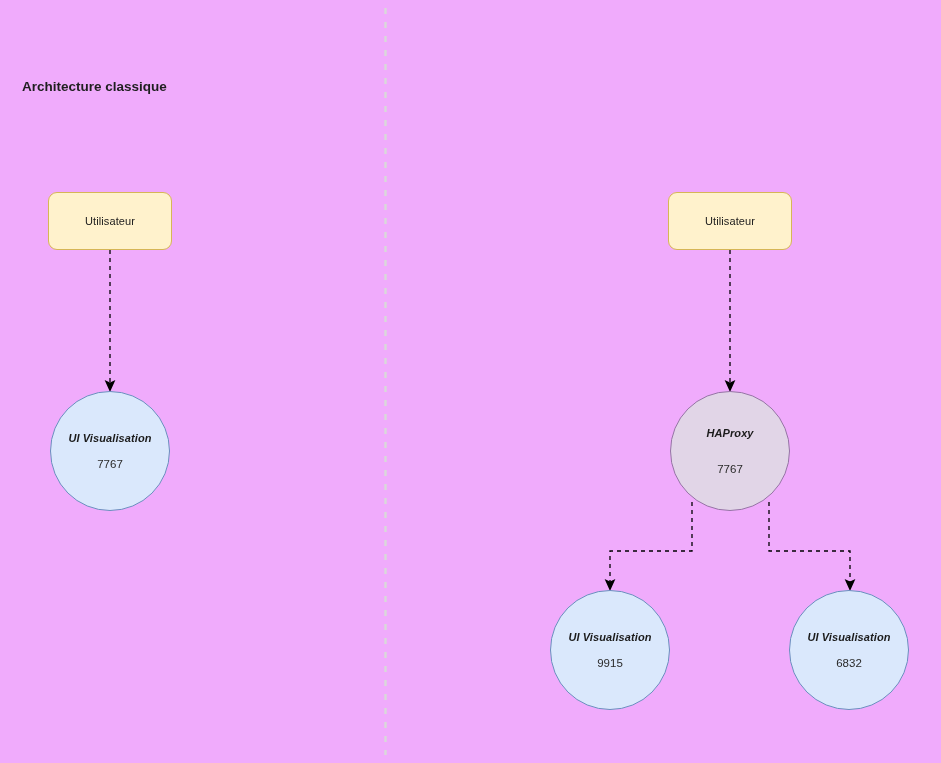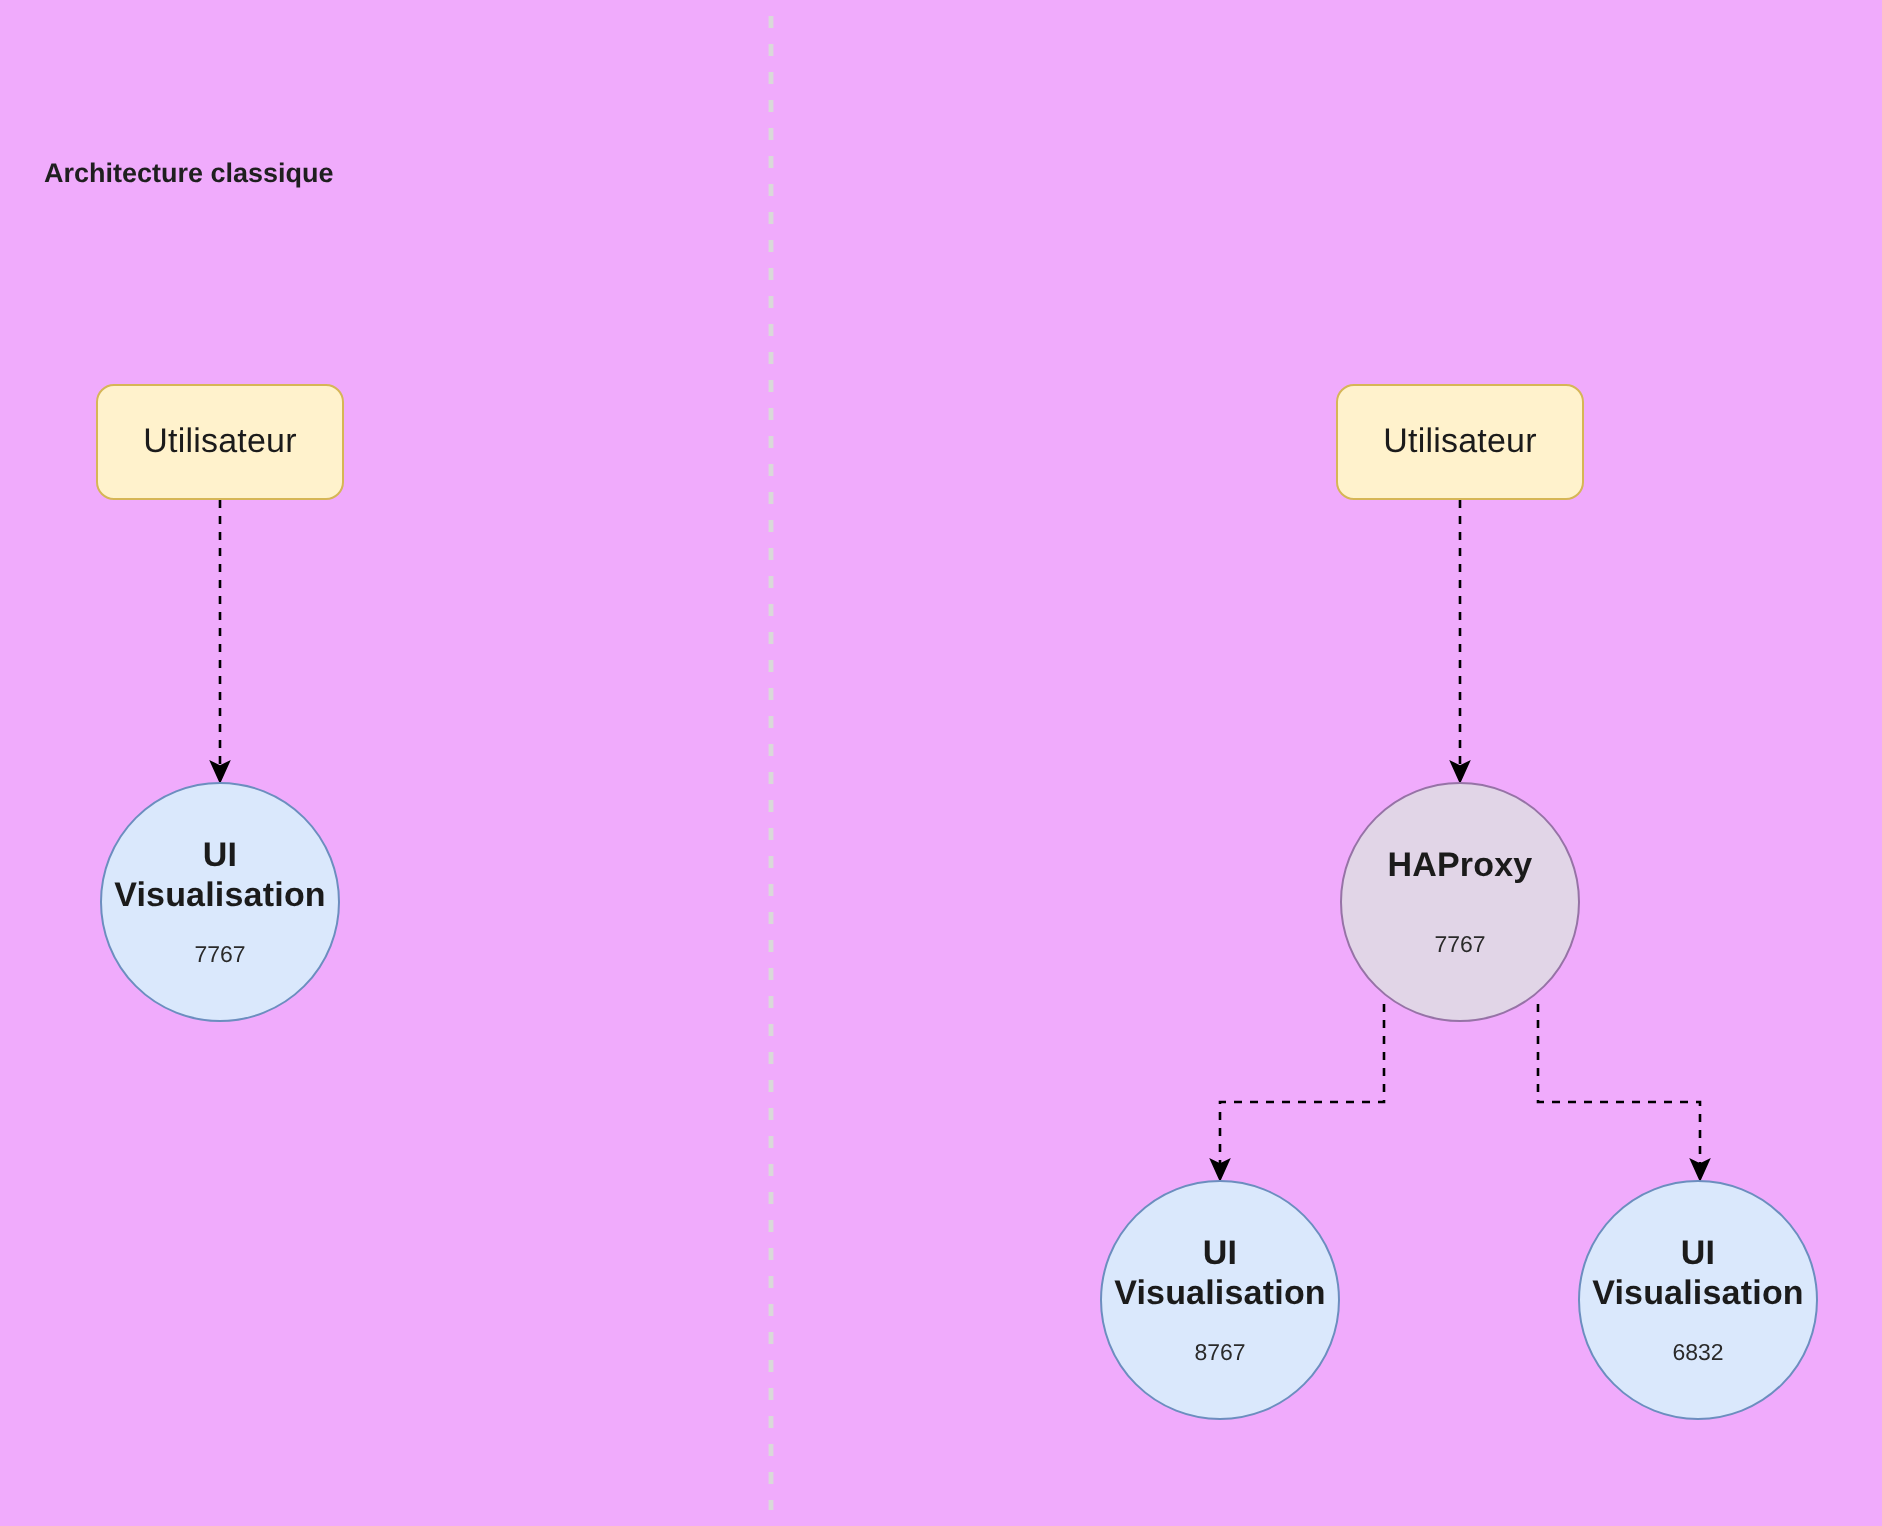--- a/index.html
+++ b/index.html
@@ -56,26 +56,27 @@
   }
   .node-box {
     border-radius: 9px;
     border: 1.6px solid;
   }
   .node-ellipse {
     border-radius: 50%;
     border: 1.6px solid;
   }
   .node-title {
-    font-size: 17px;
+    font-size: 11px;
     color: #1b1b1b;
     letter-spacing: .1px;
   }
   .node-title.bold {
     font-weight: bold;
+    font-style: italic;
   }
   .node-sub {
     font-size: 11.5px;
     color: #2a2a2a;
     margin-top: 14px;
     text-align: right;
   }
   .fill-yellow {
     background: #fff2cc;
     border-color: #d6b656;
@@ -145,21 +146,21 @@
     <span class="node-title">Utilisateur</span>
   </div>
 
   <div class="node node-ellipse fill-purple" style="left:670px; top:391px; width:120px; height:120px;">
     <span class="node-title bold">HAProxy</span>
     <span class="node-sub">7767</span>
   </div>
 
   <div class="node node-ellipse fill-blue" style="left:550px; top:590px; width:120px; height:120px;">
     <span class="node-title bold">UI Visualisation</span>
-    <span class="node-sub">8767</span>
+    <span class="node-sub">9915</span>
   </div>
 
   <div class="node node-ellipse fill-blue" style="left:789px; top:590px; width:120px; height:120px;">
     <span class="node-title bold">UI Visualisation</span>
     <span class="node-sub">6832</span>
   </div>
 
 </div>
 
 </body></html>

